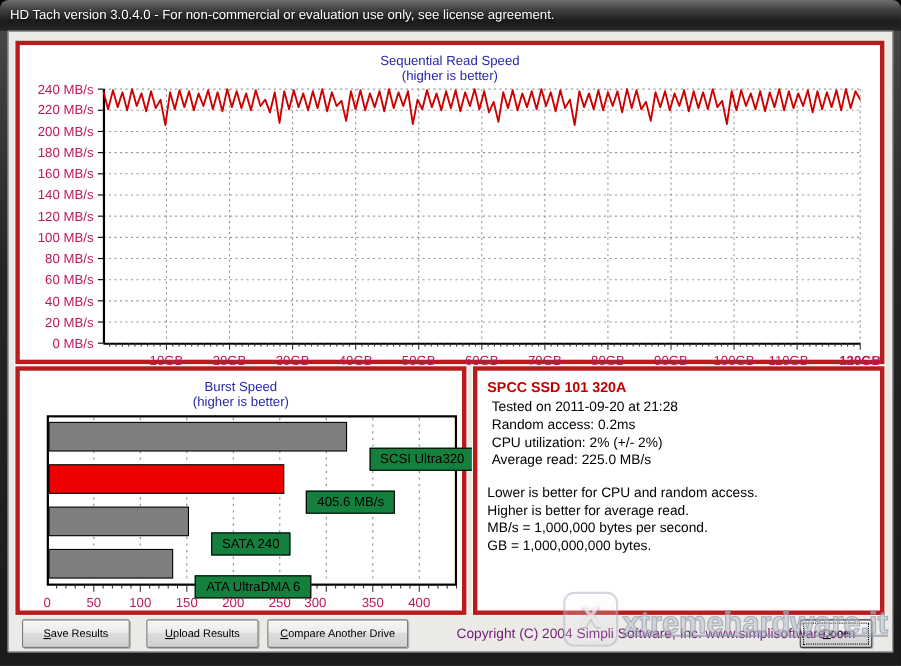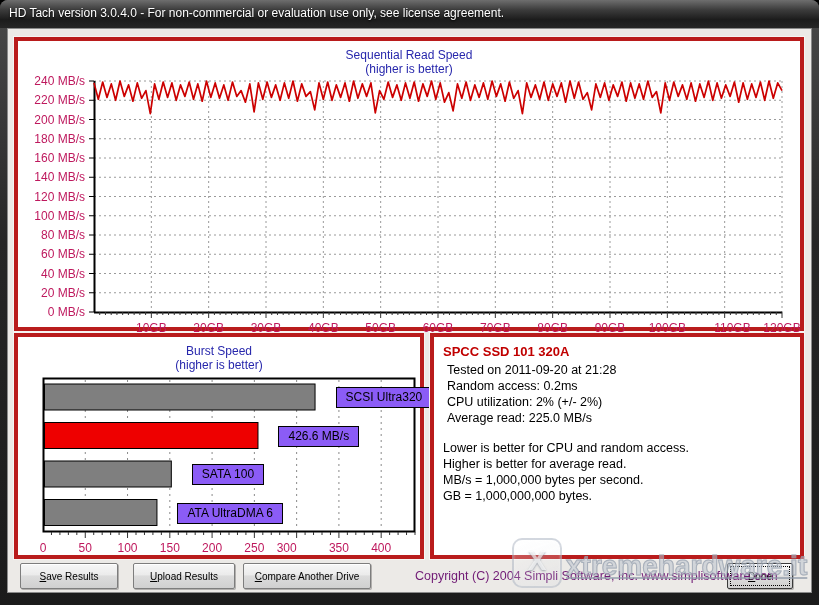--- a/index.html
+++ b/index.html
@@ -17,22 +17,22 @@
     background:#eceae7; border:1px solid #8a8a8a; }
   .panel { position:absolute; background:#fff; border:4px solid #b91c1c;
     box-shadow:0 0 0 1px #f6f5f3; }
   #seq-panel   { left:6px;  top:8px;   width:790px; height:294px; }
   #burst-panel { left:6px;  top:304px; width:410px; height:226px; }
   #info-panel  { left:422px;top:304px; width:374px; height:226px; }
   .chart-title { position:absolute; left:0; width:100%; text-align:center;
     color:#2727ac; font-size:12px; }
   .ct1 { top:7px; } .ct2 { top:21px; }
   .axis-label { position:absolute; font-size:12px; color:#be185d; white-space:nowrap; }
-  .tagbox { position:absolute; background:#8b5cf6; border:1px solid #000;
-    font-size:12px; color:#000; padding:2px 9px 3px 9px; white-space:nowrap; }
+  .tagbox { position:absolute; background:#15803d; border:1px solid #000;
+    font-size:12px; color:#000; padding:2px 9px 3px 9px; white-space:nowrap;margin-top:20px; }
   
   #info-panel .inner { position:absolute; left:9px; top:7px; right:8px; }
   .drive-name { color:#c00000; font-weight:bold; font-size:13px; margin-bottom:3px; }
   .info-line { font-size:12.5px; color:#000; line-height:16px; padding-left:4px; }
   .info-spacer { height:14px; }
   .note-line { font-size:12.5px; color:#000; line-height:16px; }
   
   .btn { position:absolute; top:534px; height:26px; font-family:"Liberation Sans",sans-serif;
     font-size:10px; color:#000; border:1px solid #7d7d7d; border-radius:2px;
     background:linear-gradient(180deg,#f7f7f7,#ebebeb 45%,#dcdcdc 50%,#d0d0d0);
@@ -253,22 +253,22 @@
         <div class="axis-label" style="left: 107.333px; width: 52px; text-align: center; top: 280px;">10GB</div>
         <div class="axis-label" style="left: 164.667px; width: 52px; text-align: center; top: 280px;">20GB</div>
         <div class="axis-label" style="left: 222px; width: 52px; text-align: center; top: 280px;">30GB</div>
         <div class="axis-label" style="left: 279.333px; width: 52px; text-align: center; top: 280px;">40GB</div>
         <div class="axis-label" style="left: 336.667px; width: 52px; text-align: center; top: 280px;">50GB</div>
         <div class="axis-label" style="left: 394px; width: 52px; text-align: center; top: 280px;">60GB</div>
         <div class="axis-label" style="left: 451.333px; width: 52px; text-align: center; top: 280px;">70GB</div>
         <div class="axis-label" style="left: 508.667px; width: 52px; text-align: center; top: 280px;">80GB</div>
         <div class="axis-label" style="left: 566px; width: 52px; text-align: center; top: 280px;">90GB</div>
         <div class="axis-label" style="left: 623.333px; width: 52px; text-align: center; top: 280px;">100GB</div>
-        <div class="axis-label" style="left: 680.667px; width: 52px; text-align: right; top: 280px;">110GB</div>
-        <div class="axis-label" style="left: 738px; width: 52px; text-align: center; top: 280px;">120GB</div>
+        <div class="axis-label" style="left: 680.667px; width: 52px; text-align: left; top: 280px;">110GB</div>
+        <div class="axis-label" style="left: 738px; width: 52px; text-align: center; top: 280px; font-weight: bold;">120GB</div>
       </div>
 
     <div class="panel" id="burst-panel">
       <div class="chart-title ct1">Burst Speed</div>
       <div class="chart-title ct2">(higher is better)</div>
       <div id="burst-chart">
           <svg width="392" height="176" viewBox="-10 -4 392 176" style="left: 15px; top: 37px;">
             <line x1="42.27272727272727" y1="2" x2="42.27272727272727" y2="152" stroke="#8a8a8a" stroke-width="1" stroke-dasharray="2,4"></line>
             <line x1="84.54545454545455" y1="2" x2="84.54545454545455" y2="152" stroke="#8a8a8a" stroke-width="1" stroke-dasharray="2,4"></line>
             <line x1="126.81818181818181" y1="2" x2="126.81818181818181" y2="152" stroke="#8a8a8a" stroke-width="1" stroke-dasharray="2,4"></line>
@@ -322,22 +322,22 @@
             <line x1="321.27272727272725" y1="154" x2="321.27272727272725" y2="157" stroke="#333" stroke-width="1"></line>
             <line x1="329.72727272727275" y1="154" x2="329.72727272727275" y2="157" stroke="#333" stroke-width="1"></line>
             <line x1="338.1818181818182" y1="154" x2="338.1818181818182" y2="160" stroke="#333" stroke-width="1"></line>
             <line x1="346.6363636363636" y1="154" x2="346.6363636363636" y2="157" stroke="#333" stroke-width="1"></line>
             <line x1="355.09090909090907" y1="154" x2="355.09090909090907" y2="157" stroke="#333" stroke-width="1"></line>
             <line x1="363.54545454545456" y1="154" x2="363.54545454545456" y2="157" stroke="#333" stroke-width="1"></line>
             <line x1="372" y1="154" x2="372" y2="157" stroke="#333" stroke-width="1"></line>
           </svg>
         </div>
     <div class="tagbox" style="left: 317.545px; top: 50px;">SCSI Ultra320</div>
-        <div class="tagbox" style="left: 260.477px; top: 88.5px;">426.6 MB/s</div>
-        <div class="tagbox" style="left: 173.818px; top: 127px;">SATA 100</div>
+        <div class="tagbox" style="left: 260.477px; top: 88.5px;">405.6 MB/s</div>
+        <div class="tagbox" style="left: 173.818px; top: 127px;">SATA 240</div>
         <div class="tagbox" style="left: 159.445px; top: 165.5px;">ATA UltraDMA 6</div>
         <div class="axis-label" style="left: 5px; width: 40px; text-align: center; top: 204px;">0</div>
         <div class="axis-label" style="left: 47.2727px; width: 40px; text-align: center; top: 204px;">50</div>
         <div class="axis-label" style="left: 89.5455px; width: 40px; text-align: center; top: 204px;">100</div>
         <div class="axis-label" style="left: 131.818px; width: 40px; text-align: center; top: 204px;">150</div>
         <div class="axis-label" style="left: 174.091px; width: 40px; text-align: center; top: 204px;">200</div>
         <div class="axis-label" style="left: 216.364px; width: 40px; text-align: center; top: 204px;">250</div>
         <div class="axis-label" style="left: 258.636px; width: 40px; text-align: left; top: 204px;">300</div>
         <div class="axis-label" style="left: 300.909px; width: 40px; text-align: center; top: 204px;">350</div>
         <div class="axis-label" style="left: 343.182px; width: 40px; text-align: center; top: 204px;">400</div>

